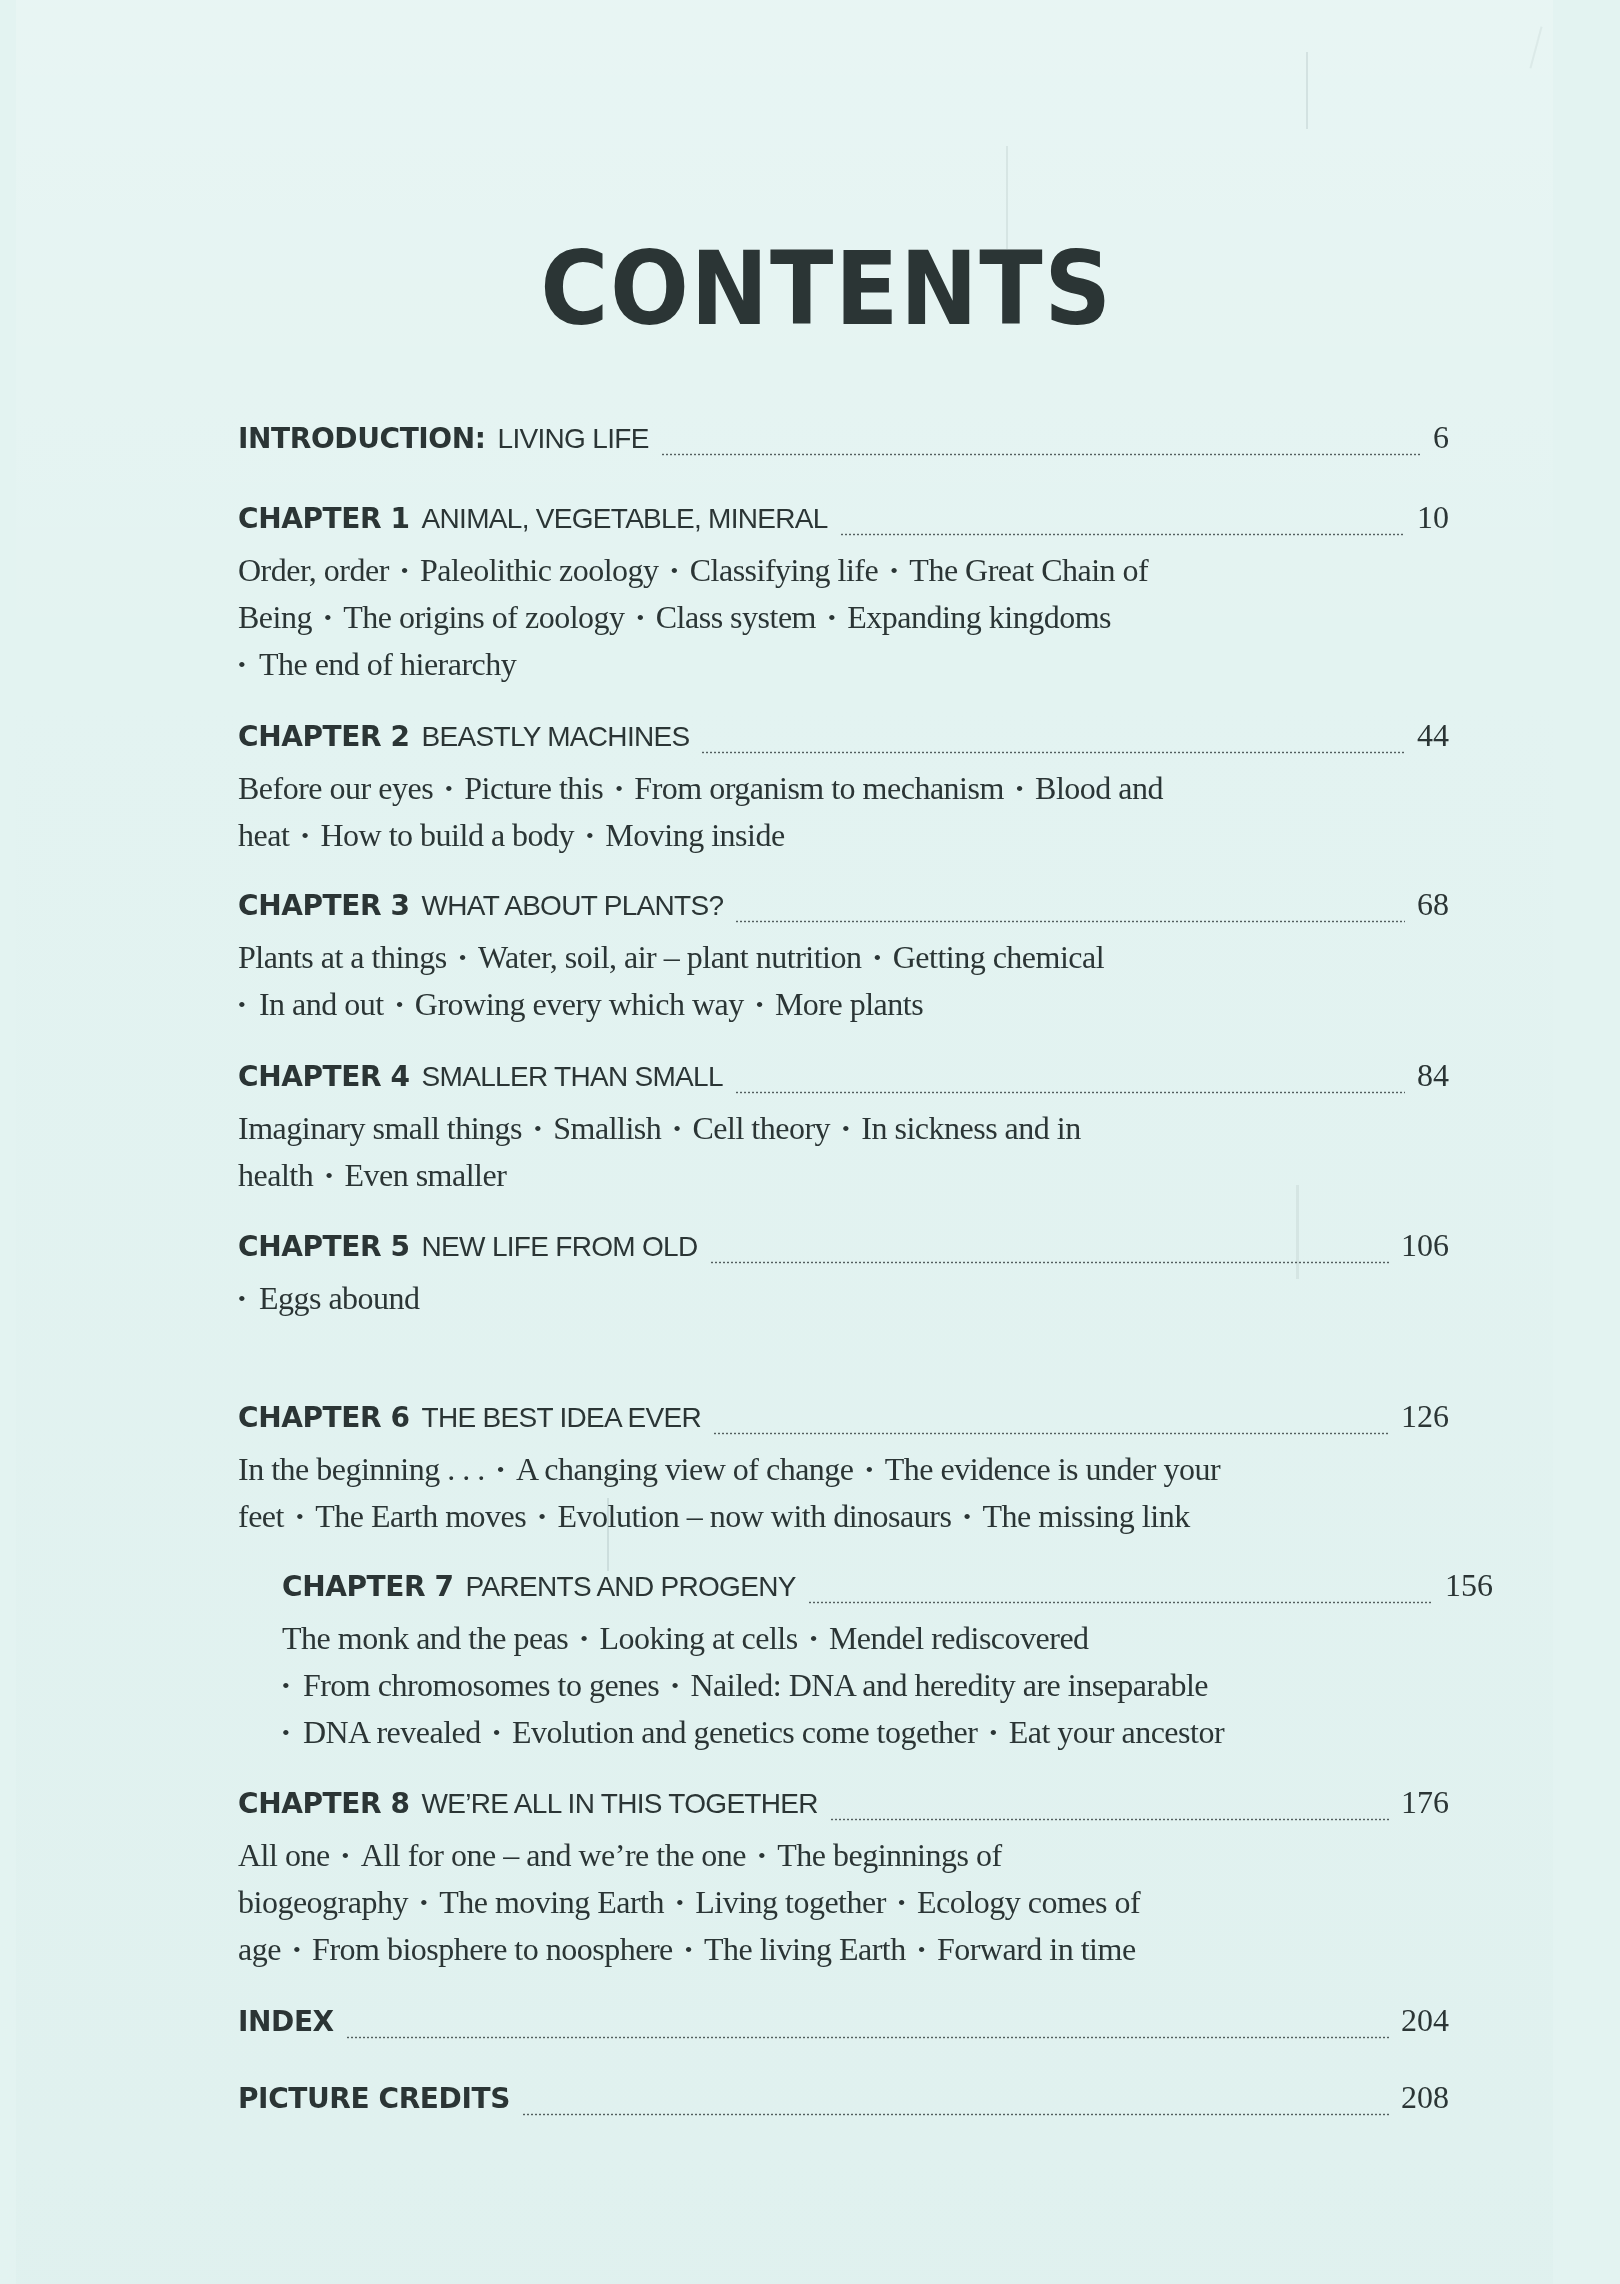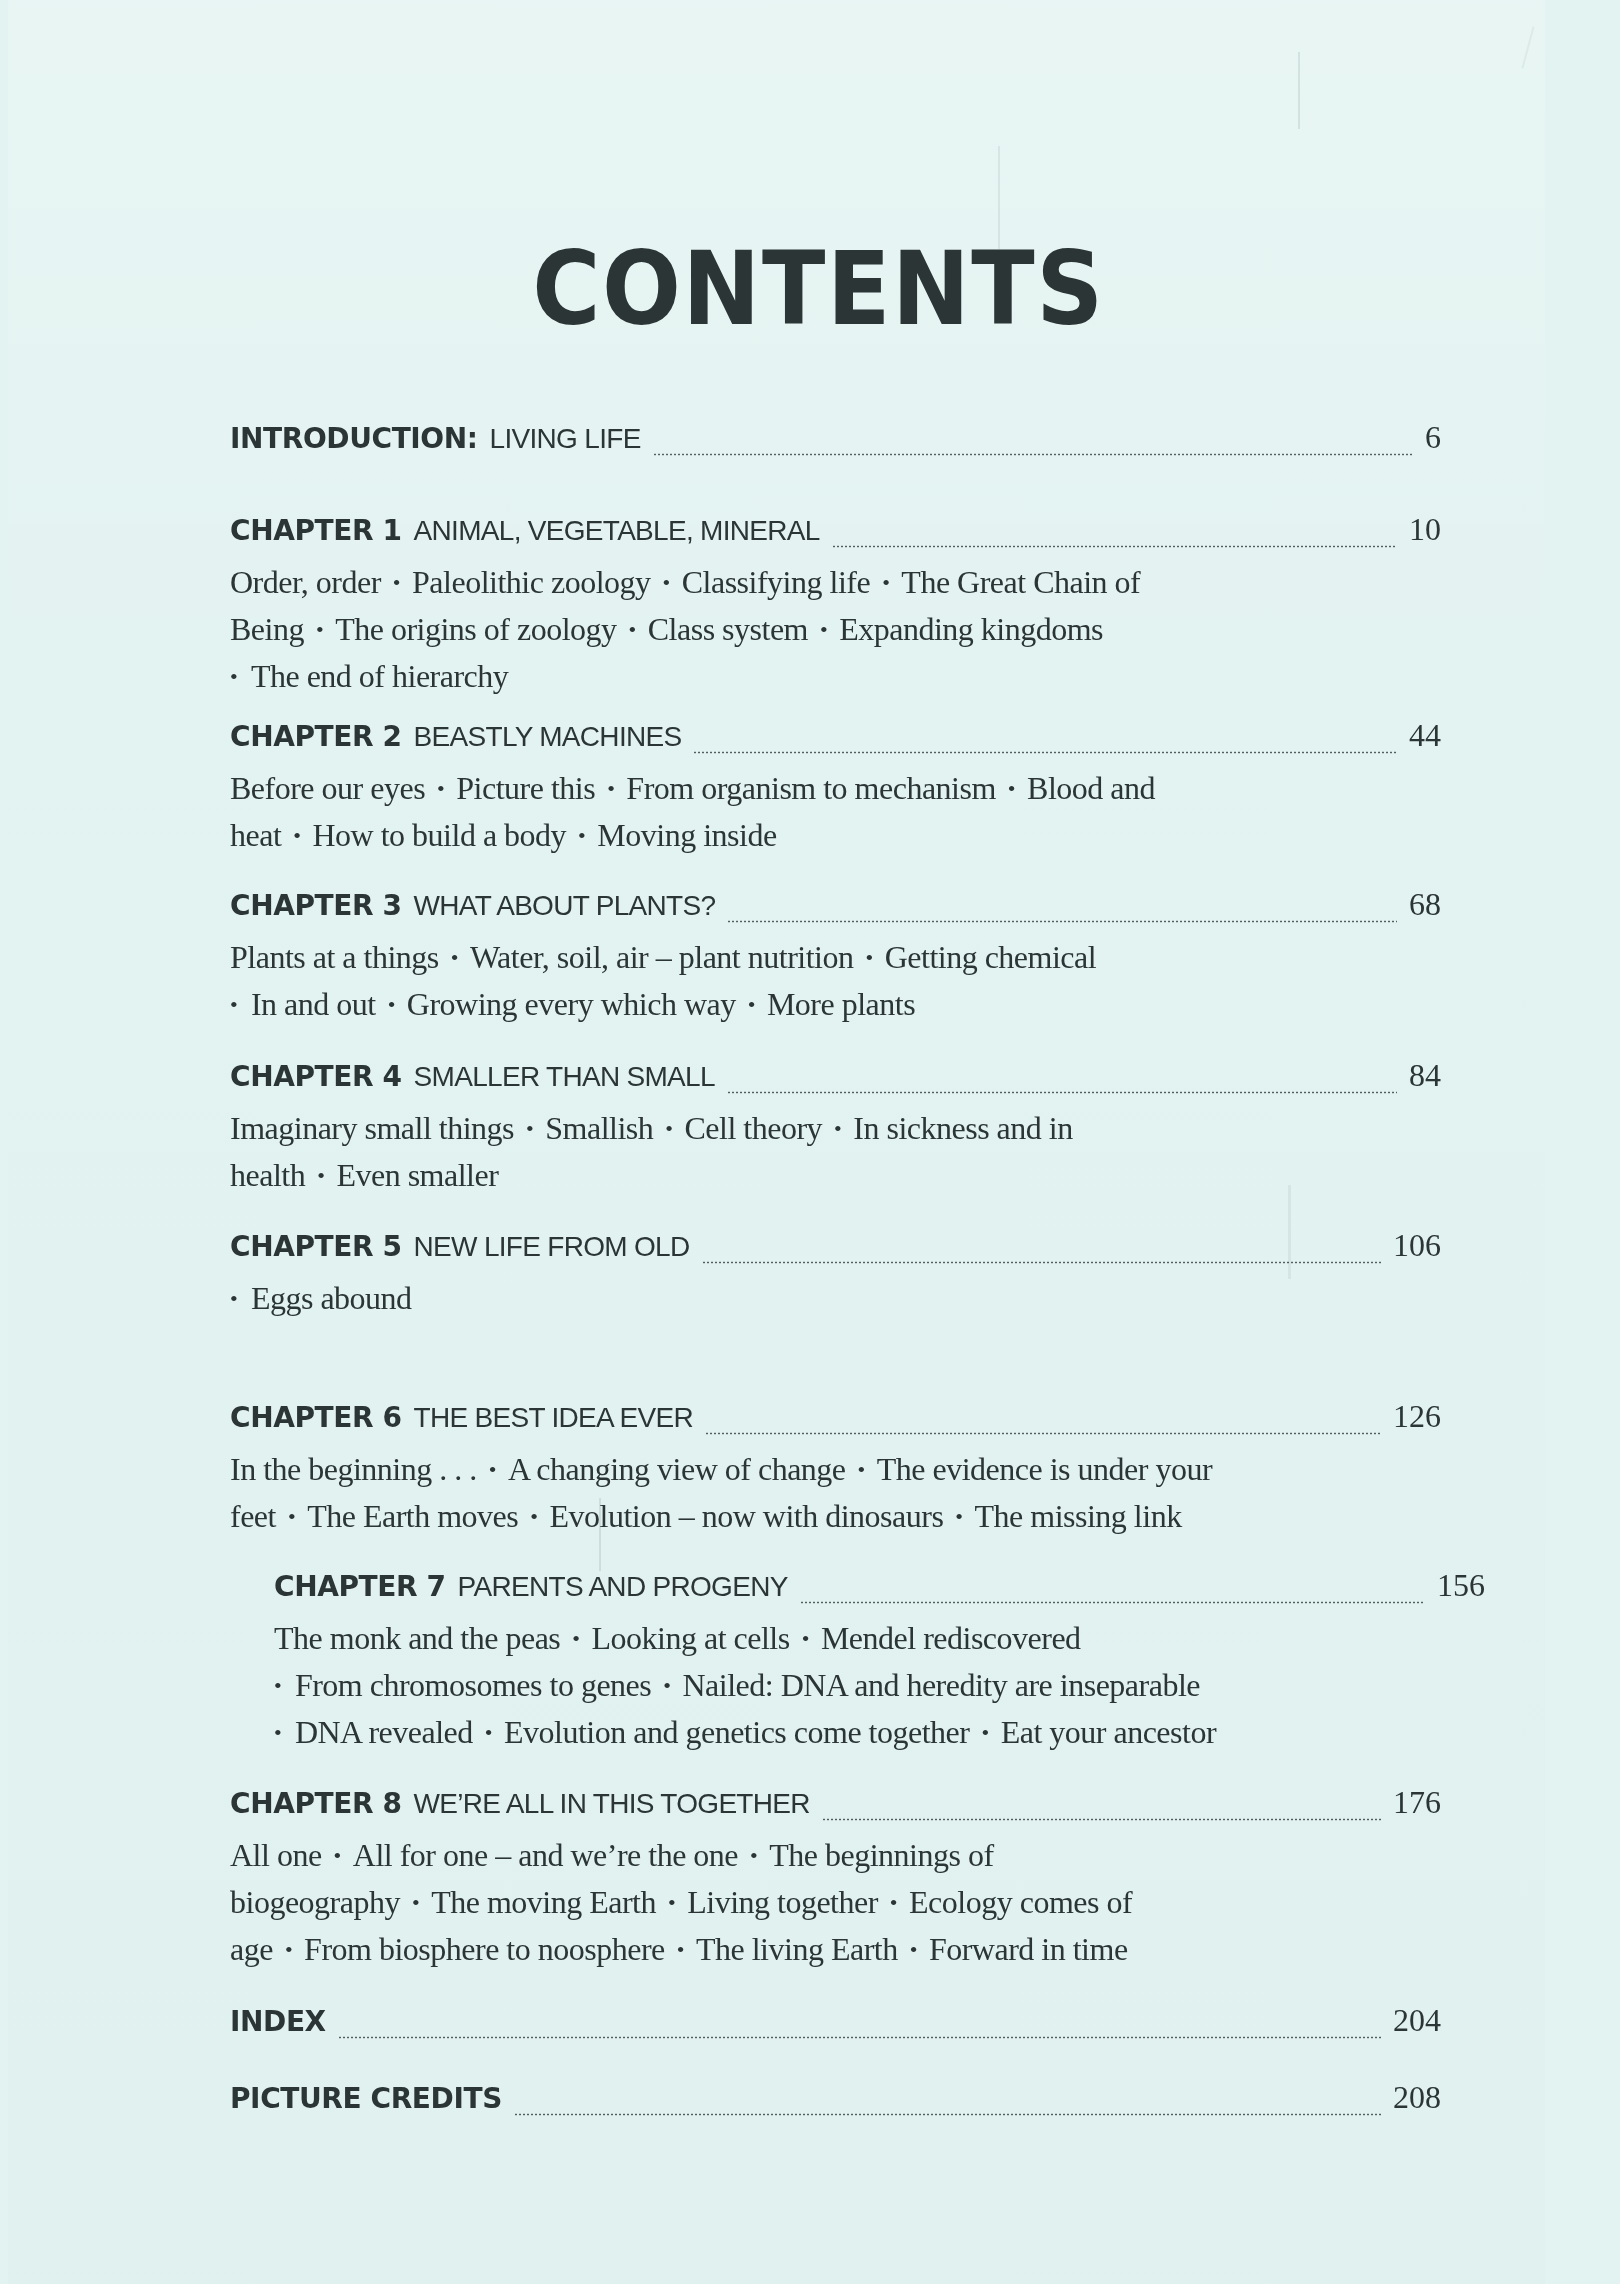--- a/index.html
+++ b/index.html
@@ -3,21 +3,21 @@
 <meta charset="utf-8">
 <style>
   html, body { margin: 0; padding: 0; }
   body {
     width: 1621px; height: 2284px;
     background: #e3f3f1;
     position: relative; overflow: hidden;
     color: #2b3535;
   }
   .page {
-    position: absolute; left: 8px; top: 0; width: 1537px; height: 2284px;
+    position: absolute; left: 16px; top: 0; width: 1537px; height: 2284px;
     background:
       linear-gradient(180deg, rgba(255,255,255,0.18) 0%, rgba(255,255,255,0) 30%, rgba(200,225,222,0.12) 100%),
       #e3f3f1;
   }
   .artifact { position: absolute; background: rgba(120,140,140,0.35); }
   .title {
     position: absolute; left: 0; width: 1621px; top: 230px;
     text-align: center;
     font-family: "DejaVu Sans", sans-serif;
     font-weight: bold;
@@ -78,21 +78,21 @@
     <div class="entry" style="top:419px">
       <div class="head-line">
         <span class="label">INTRODUCTION:</span>
         <span class="ch-title">LIVING LIFE</span>
         <span class="leader"></span>
         <span class="page-num">6</span>
       </div>
     </div>
 
     <div id="chapters">
-        <div class="entry" style="top: 499px; margin-top: 12px;">
+        <div class="entry" style="top: 499px;">
           <div class="head-line">
             <span class="label">CHAPTER 1</span>
             <span class="ch-title">ANIMAL, VEGETABLE, MINERAL</span>
             <span class="leader"></span>
             <span class="page-num">10</span>
           </div>
           <div class="desc">
             <div class="desc-line"><span>Order, order</span><span class="bullet">•</span><span>Paleolithic zoology</span><span class="bullet">•</span><span>Classifying life</span><span class="bullet">•</span><span>The Great Chain of</span></div>
             <div class="desc-line"><span>Being</span><span class="bullet">•</span><span>The origins of zoology</span><span class="bullet">•</span><span>Class system</span><span class="bullet">•</span><span>Expanding kingdoms</span></div>
             <div class="desc-line"><span></span><span class="bullet" style="margin-left: 0px; margin-right: 13.7px;">•</span><span>The end of hierarchy</span></div>

